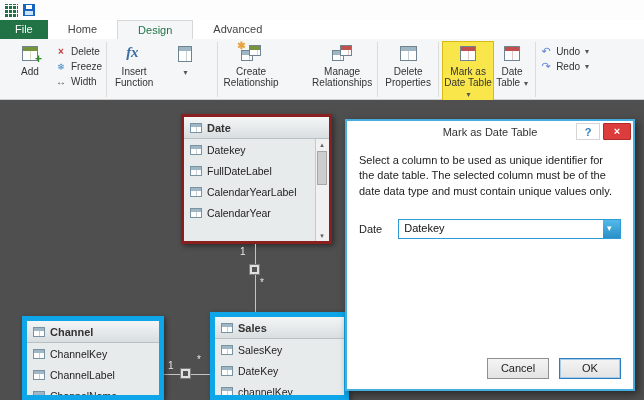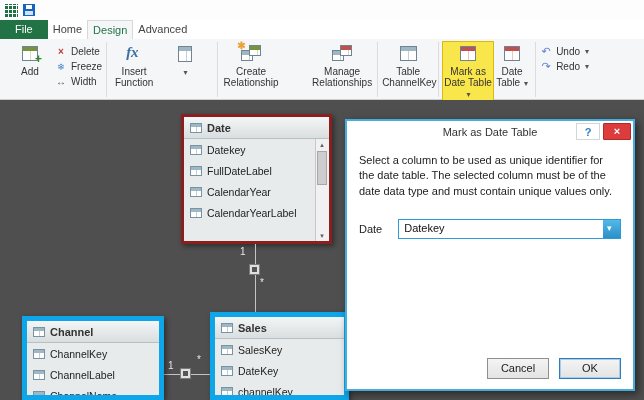--- a/index.html
+++ b/index.html
@@ -11,21 +11,21 @@
             display:flex;align-items:center;gap:5px;padding-left:5px;box-sizing:border-box;}
   .pp-logo{width:13px;height:13px;background:
       repeating-linear-gradient(0deg,transparent 0 3px,#fff 3px 4px),
       repeating-linear-gradient(90deg,transparent 0 3px,#fff 3px 4px),#1e7145;}
   .save-ic{width:12px;height:12px;background:#1565c0;position:relative;}
   .save-ic::after{content:"";position:absolute;left:3px;top:1px;width:6px;height:4px;background:#fff;}
   .save-ic::before{content:"";position:absolute;left:2px;bottom:1px;width:8px;height:4px;background:#cfe3f7;}
 
   
   .tabrow{position:absolute;left:0;top:20px;width:100%;height:19px;background:#fff;display:flex;}
-  .tab{font-size:11px;line-height:19px;padding:0 5px;color:#444;cursor:default;}
+  .tab{font-size:11px;line-height:19px;padding:0 20px;color:#444;cursor:default;}
   .tab.file{background:#217346;color:#fff;padding:0 15px;}
   .tab.active{background:#f5f6f7;border:1px solid #d8d8d8;border-bottom:none;line-height:18px;color:#217346;}
 
   
   .ribbon{position:absolute;left:0;top:39px;width:100%;height:61px;background:#f5f6f7;
           border-bottom:1px solid #cfcfcf;display:flex;box-sizing:border-box;padding:1px 2px 0 2px;}
   .rgroup{position:relative;height:58px;padding:2px 3px 12px 3px;box-sizing:content-box;}
   .glabel{position:absolute;left:0;bottom:1px;width:100%;text-align:center;font-size:9px;color:#777;white-space:nowrap;}
   .rsep{width:1px;background:#dcdcdc;margin:2px 1px;}
   .gcontent{display:flex;align-items:flex-start;height:46px;}
@@ -192,21 +192,21 @@
     </div>
 
     <div class="rsep"></div>
 
     <div class="rgroup">
       <div class="gcontent">
         <div class="big-btn" style="width:52px;">
           <span class="ric">
               <span class="rt" style="width:17px;height:15px;"></span>
             </span>
-          <span>Table ChannelKey</span>
+          <span>Delete Properties</span>
         </div>
       </div>
     </div>
 
     <div class="rsep"></div>
 
     <div class="rgroup">
       <div class="gcontent">
         <div class="big-btn hl caret" style="width:50px;">
           <span class="ric">
@@ -255,25 +255,25 @@
         <div class="trow">
           <span class="mini-ic"></span>
           <span>Datekey</span>
         </div>
         <div class="trow">
           <span class="mini-ic"></span>
           <span>FullDateLabel</span>
         </div>
         <div class="trow">
           <span class="mini-ic"></span>
-          <span>CalendarYear</span>
+          <span>CalendarYearLabel</span>
         </div>
         <div class="trow">
           <span class="mini-ic"></span>
-          <span>CalendarYearLabel</span>
+          <span>CalendarYear</span>
         </div>
       </div>
       <div class="vscroll">
         <span class="sb-up"></span>
         <span class="sb-thumb"></span>
         <span class="sb-down"></span>
       </div>
     </div>
 
     <div class="rel-line" style="left:255px;top:144px;width:1px;height:68px;"></div>

